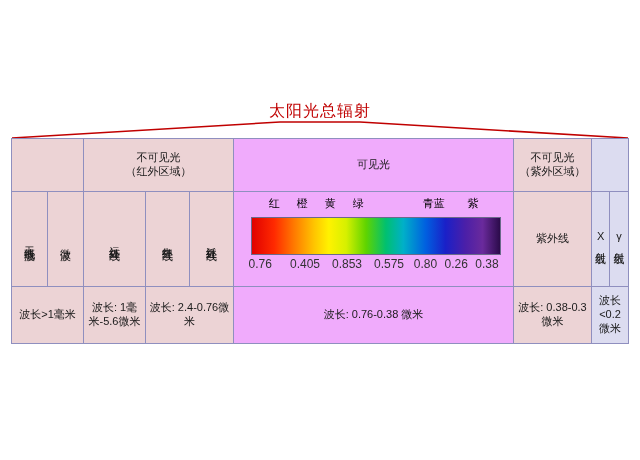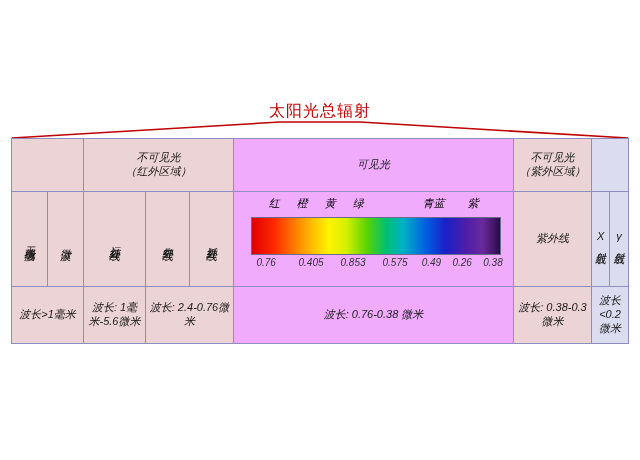--- a/index.html
+++ b/index.html
@@ -42,21 +42,20 @@
   }
 
   
   #table {
     position: absolute;
     left: 11px;
     top: 138px;
     width: 617px;
     border-collapse: collapse;
     table-layout: fixed;
-    font-style: italic;
   }
   #table td {
     border: 1px solid #8f8fbf;
     text-align: center;
     vertical-align: middle;
     font-size: 11px;
     line-height: 1.25;
     color: #1a1a1a;
     padding: 2px 1px;
   }
@@ -122,25 +121,24 @@
   #spec-ticks {
     position: absolute;
     left: 0;
     top: 60px;
     width: 280px;
     height: 14px;
   }
   #spec-ticks span {
     position: absolute;
     top: 0;
-    font-size: 10px;
+    font-size: 12px;
     color: #333;
     transform: translateX(-50%);
     white-space: nowrap;
-    margin-left: 6px;
   }
 </style>
 </head>
 <body>
 
 <div id="stage">
 
   <div id="title">太阳光总辐射</div>
 
   <svg id="bracket" viewBox="0 0 620 22" preserveAspectRatio="none">
@@ -203,21 +201,21 @@
             <span style="left:44%">绿</span>
             <span style="left:71%">青蓝</span>
             <span style="left:85%">紫</span>
           </div>
           <div id="spec-bar"></div>
           <div id="spec-ticks">
             <span style="left:9%">0.76</span>
             <span style="left:25%">0.405</span>
             <span style="left:40%">0.853</span>
             <span style="left:55%">0.575</span>
-            <span style="left:68%">0.49</span>
+            <span style="left:68%">0.80</span>
             <span style="left:79%">0.26</span>
             <span style="left:90%">0.38</span>
           </div>
         </div>
       </td>
 
       <td class="pink r2">
         <span>紫外线</span>
       </td>
       <td class="lav r2">

